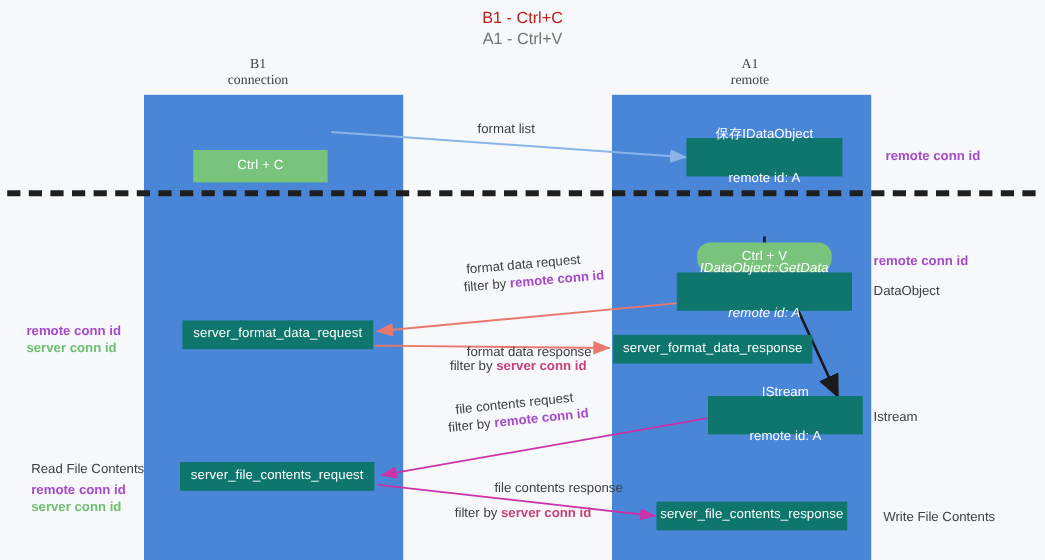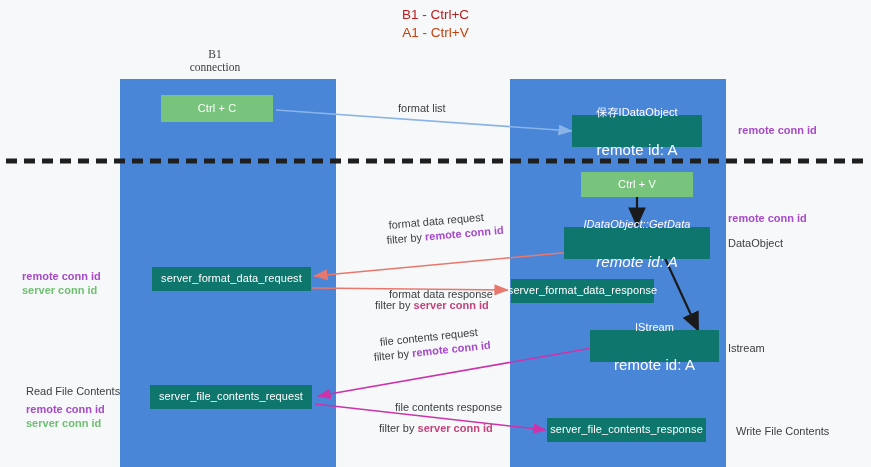--- a/index.html
+++ b/index.html
@@ -18,45 +18,49 @@
   .lane-head{position:absolute;text-align:center;font-size:11.5px;line-height:13px;color:#3c4043;font-family:Liberation Serif, serif;}
 
   
   .node{
     position:absolute;box-sizing:border-box;
     display:flex;flex-direction:column;
     align-items:center;justify-content:center;
     color:#ffffff;font-size:11px;line-height:13.5px;
     text-align:center;letter-spacing:.1px;
   }
-  .node.green{background:#78c47c;}
+  .node.green{background:#78c47c;margin-top:30px;}
   .node.orange{background:#0f766e;gap:24px;}
-  .node .l2{font-size:15px;}
+  .node .l2{font-size:11px;}
 
   
   .lbl{position:absolute;font-size:11px;line-height:14px;color:#3c4043;white-space:nowrap;}
   .purple{color:#a64ac9;font-weight:bold;}
   .green-t{color:#6fbf73;font-weight:bold;}
   .magenta{color:#c7417b;font-weight:bold;}
 
   svg.overlay{position:absolute;inset:0;width:871px;height:467px;pointer-events:none;}
 </style>
 </head>
 <body>
 
 <div id="stage">
 
   <div class="abs" style="left:0;top:6px;width:871px;text-align:center;">
     <div style="font-size:13.5px;line-height:18px;color:#b91c1c;">B1 - Ctrl+C</div>
-    <div style="font-size:13.5px;line-height:18px;color:#c2410c;">A1 - Ctrl+V</div>
+    <div style="font-size:13.5px;line-height:18px;color:#737373;">A1 - Ctrl+V</div>
   </div>
 
   <div class="lane-head" style="left:145px;top:48px;width:140px;">
     <div>B1</div>
     <div>connection</div>
+  </div>
+  <div class="lane-head" style="left:555px;top:48px;width:140px;">
+    <div>A1</div>
+    <div>remote</div>
   </div>
 
   <div class="lane" style="left:120px;top:79px;width:216px;height:388px;"></div>
   <div class="lane" style="left:510px;top:79px;width:216px;height:388px;"></div>
 
   <svg class="overlay">
     <defs>
       <marker id="ah-blue" markerWidth="9" markerHeight="7" refX="8.5" refY="3.5" orient="auto">
         <polygon points="0 0, 9 3.5, 0 7" fill="#8ab4e8"></polygon>
       </marker>
@@ -90,34 +94,34 @@
 
   <div class="node green" style="left:161px;top:95px;width:112px;height:27px;">
     <div>Ctrl + C</div>
   </div>
 
   <div class="node orange" style="left:572px;top:115px;width:130px;height:32px;">
     <div>保存IDataObject</div>
     <div class="l2">remote id: A</div>
   </div>
 
-  <div class="node green" style="left:581px;top:172px;width:112px;height:25px;">
+  <div class="node green" style="left:581px;top:172px;width:112px;height:25px;border-radius:11px;">
     <div>Ctrl + V</div>
   </div>
 
   <div class="node orange" style="left:564px;top:227px;width:146px;height:32px;font-style:italic;">
     <div>IDataObject::GetData</div>
     <div class="l2">remote id: A</div>
   </div>
 
   <div class="node orange" style="left:152px;top:267px;width:159px;height:24px;justify-content:center;">
     <div>server_format_data_request</div>
   </div>
 
-  <div class="node orange" style="left:511px;top:279px;width:143px;height:24px;">
+  <div class="node orange" style="left:511px;top:279px;width:166px;height:24px;">
     <div>server_format_data_response</div>
   </div>
 
   <div class="node orange" style="left:590px;top:330px;width:129px;height:32px;">
     <div>IStream</div>
     <div class="l2">remote id: A</div>
   </div>
 
   <div class="node orange" style="left:547px;top:418px;width:159px;height:24px;">
     <div>server_file_contents_response</div>
@@ -137,21 +141,21 @@
   <div class="lbl" style="left:389px;top:287px;">format data response</div>
   <div class="lbl" style="left:375px;top:298px;">
     <span>filter by </span><span class="magenta">server conn id</span>
   </div>
 
   <div class="lbl" style="left:379px;top:335px;transform:rotate(-6deg);transform-origin:left top;">file contents request</div>
   <div class="lbl" style="left:373px;top:350px;transform:rotate(-6deg);transform-origin:left top;">
     <span>filter by </span><span class="purple">remote conn id</span>
   </div>
 
-  <div class="lbl" style="left:395px;top:400px;">file contents response</div>
+  <div class="lbl" style="left:412px;top:400px;">file contents response</div>
   <div class="lbl" style="left:379px;top:421px;">
     <span>filter by </span><span class="magenta">server conn id</span>
   </div>
 
   <div class="lbl purple" style="left:738px;top:123px;">remote conn id</div>
   <div class="lbl purple" style="left:728px;top:211px;">remote conn id</div>
   <div class="lbl" style="left:728px;top:236px;">DataObject</div>
   <div class="lbl" style="left:728px;top:341px;">Istream</div>
   <div class="lbl" style="left:736px;top:424px;">Write File Contents</div>
 

